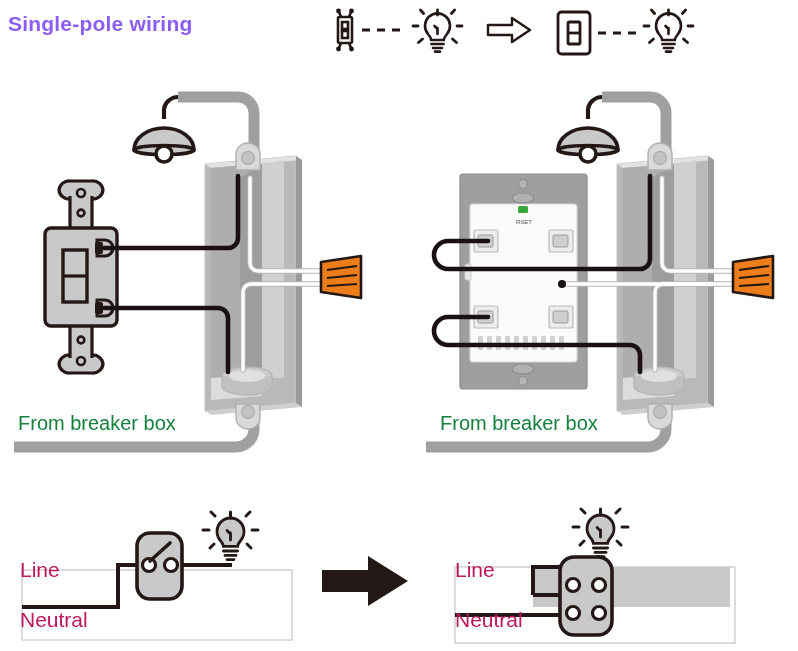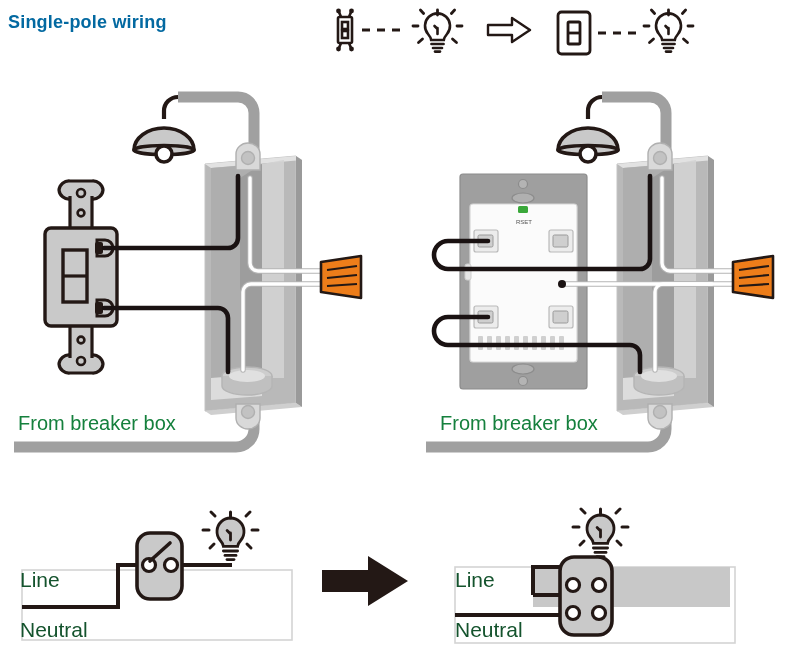--- a/index.html
+++ b/index.html
@@ -1,22 +1,22 @@
 <!DOCTYPE html>
 <html><head>
 <meta charset="utf-8">
 <style>
   html,body{margin:0;padding:0;background:#ffffff;}
   body{width:798px;height:651px;position:relative;overflow:hidden;
        font-family:"Liberation Sans","DejaVu Sans",sans-serif;}
   .abs{position:absolute;}
-  #title{left:8px;top:12px;font-size:18px;font-weight:bold;color:#0369a1;letter-spacing:.2px;}
+  #title{left:8px;top:12px;font-size:21px;font-weight:bold;color:#8b5cf6;letter-spacing:.2px;}
   .icon-strip{left:330px;top:4px;width:370px;height:56px;}
   .breaker-label{font-size:20px;color:#15803d;font-weight:400;}
-  .sch-label{font-size:21px;color:#14532d;margin-top:10px;}
+  .sch-label{font-size:21px;color:#be185d;}
   svg{display:block;overflow:visible;}
   .hit{cursor:default;}
 </style>
 </head>
 <body>
 
 <div class="abs" id="title">Single-pole  wiring</div>
 
 <div class="abs icon-strip">
   <svg width="370" height="56" viewBox="0 0 370 56">

